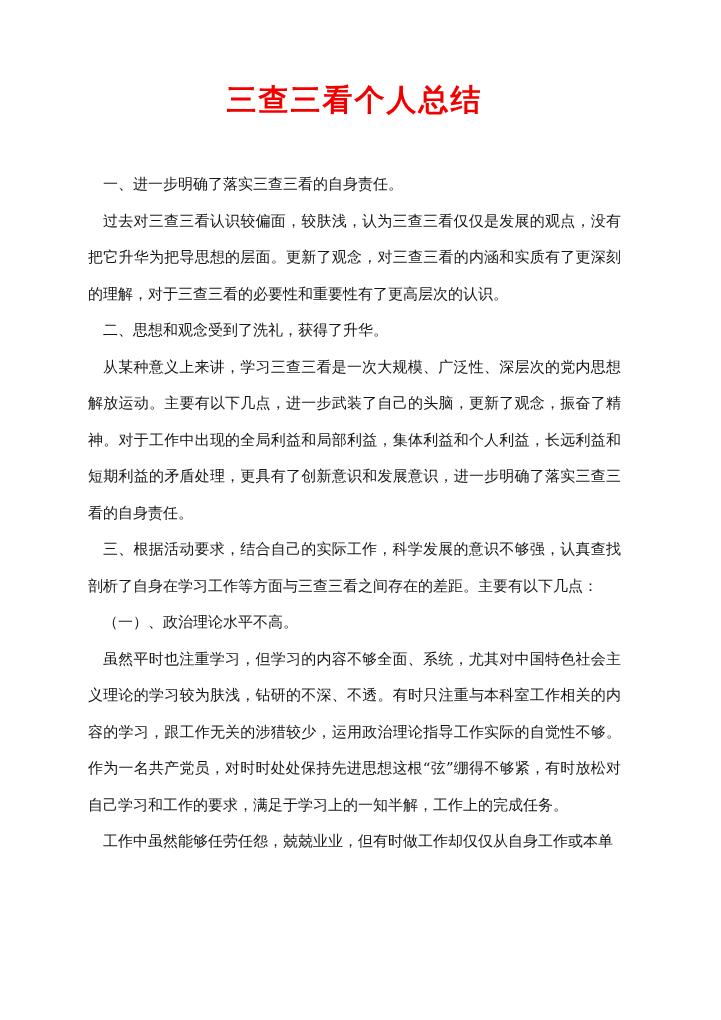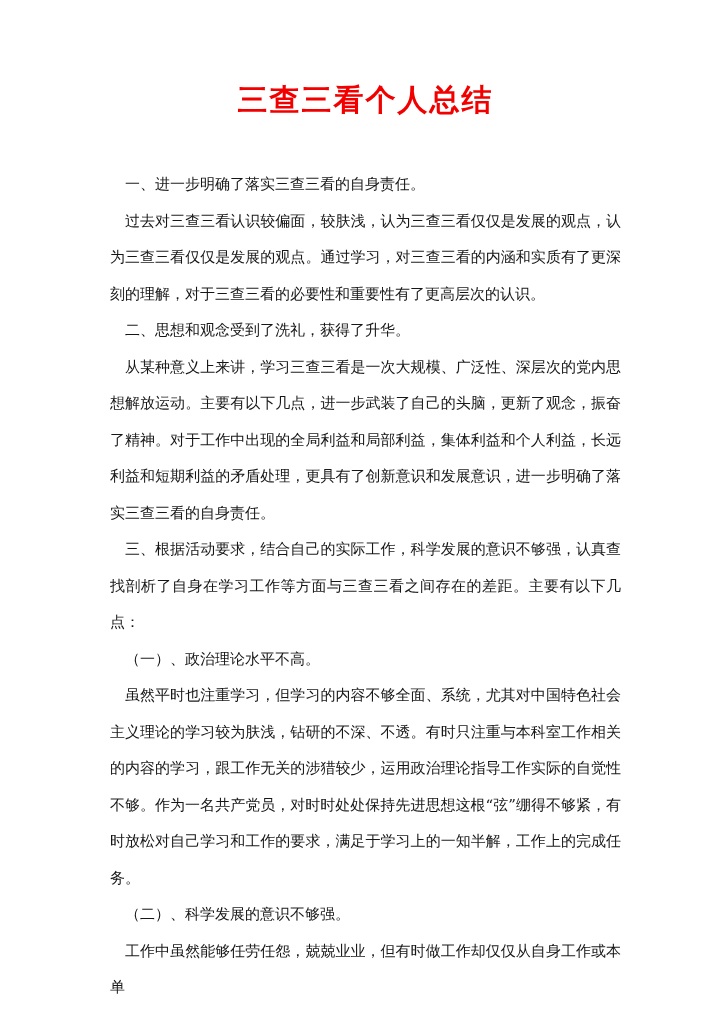--- a/index.html
+++ b/index.html
@@ -11,21 +11,21 @@
     width: 721px;
     height: 1020px;
     overflow: hidden;
     font-family: "DejaVu Serif", "Liberation Serif", serif;
     color: #161616;
   }
   .page {
     box-sizing: border-box;
     width: 721px;
     height: 1020px;
-    padding: 82px 100px 0 110px;
+    padding: 82px 100px 0 88px;
     background: #ffffff;
   }
   .doc-title {
     margin: 0;
     text-align: center;
     font-size: 30px;
     font-weight: bold;
     line-height: 36px;
     letter-spacing: 2px;
   }
@@ -41,22 +41,21 @@
     word-break: break-all;
   }
 </style>
 </head>
 <body>
 
 <div class="page">
   <h1 class="doc-title" style="color: rgb(242, 0, 0);">三查三看个人总结</h1>
   <div class="doc-body">
       <p class="para">一、进一步明确了落实三查三看的自身责任。</p>
-      <p class="para">过去对三查三看认识较偏面，较肤浅，认为三查三看仅仅是发展的观点，认为三查三看仅仅是发展的观点。通过学习，对三查三看的内涵和实质有了更深刻的理解，对于三查三看的必要性和重要性有了更高层次的认识。</p>
+      <p class="para">过去对三查三看认识较偏面，较肤浅，认为三查三看仅仅是发展的观点，没有把它升华为把导思想的层面。更新了观念，对三查三看的内涵和实质有了更深刻的理解，对于三查三看的必要性和重要性有了更高层次的认识。</p>
       <p class="para">二、思想和观念受到了洗礼，获得了升华。</p>
       <p class="para">从某种意义上来讲，学习三查三看是一次大规模、广泛性、深层次的党内思想解放运动。主要有以下几点，进一步武装了自己的头脑，更新了观念，振奋了精神。对于工作中出现的全局利益和局部利益，集体利益和个人利益，长远利益和短期利益的矛盾处理，更具有了创新意识和发展意识，进一步明确了落实三查三看的自身责任。</p>
       <p class="para">三、根据活动要求，结合自己的实际工作，科学发展的意识不够强，认真查找剖析了自身在学习工作等方面与三查三看之间存在的差距。主要有以下几点：</p>
       <p class="para">（一）、政治理论水平不高。</p>
       <p class="para">虽然平时也注重学习，但学习的内容不够全面、系统，尤其对中国特色社会主义理论的学习较为肤浅，钻研的不深、不透。有时只注重与本科室工作相关的内容的学习，跟工作无关的涉猎较少，运用政治理论指导工作实际的自觉性不够。作为一名共产党员，对时时处处保持先进思想这根“弦”绷得不够紧，有时放松对自己学习和工作的要求，满足于学习上的一知半解，工作上的完成任务。</p>
-      <p class="para">（二）、科学发展的意识不够强。</p>
       <p class="para">工作中虽然能够任劳任怨，兢兢业业，但有时做工作却仅仅从自身工作或本单</p>
     </div>
 </div>
 
 </body></html>

